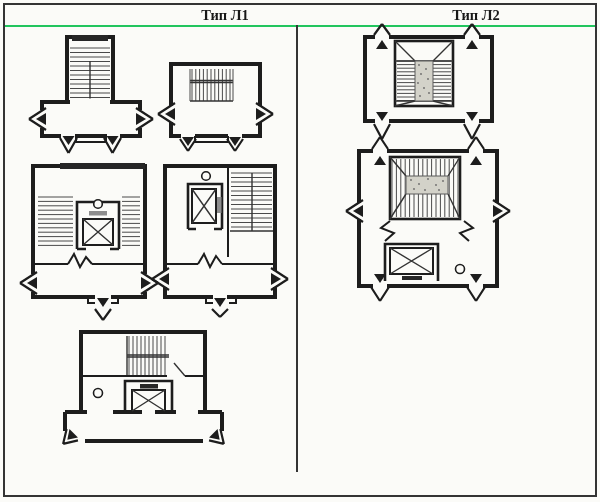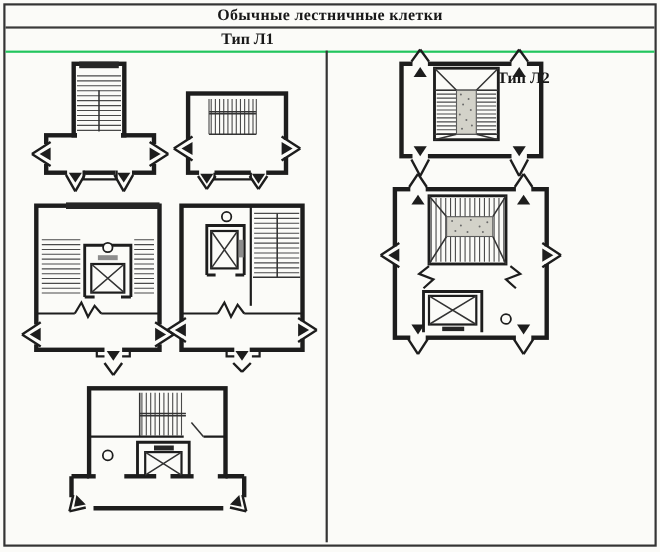--- a/index.html
+++ b/index.html
@@ -3,21 +3,21 @@
 <meta charset="utf-8">
 <style>
   html,body{margin:0;padding:0;}
   body{width:600px;height:502px;background:#fbfbf8;font-family:"Liberation Serif","DejaVu Serif",serif;color:#181818;}
   .sheet{position:relative;width:600px;height:502px;background:#fbfbf8;overflow:hidden;}
   .grid-table{position:absolute;left:3px;top:3px;width:590px;height:490px;border:2px solid #343434;}
   .title-row{height:19px;line-height:19px;text-align:center;font-size:14.5px;font-weight:600;letter-spacing:.3px;border-bottom:2px solid #3a3a3a;}
   .header-row{position:relative;height:20px;line-height:20px;font-size:14.5px;font-weight:600;border-bottom:2px solid #22c55e;}
   .hdr{position:absolute;top:0;transform:translateX(-50%);white-space:nowrap;}
   .hdr-l1{left:220px;}
-  .hdr-l2{left:471px;margin-top:35px;}
+  .hdr-l2{left:471px;}
   .body{position:relative;height:445px;}
   .divider{position:absolute;left:291px;top:-2px;width:2px;height:447px;background:#343434;}
   svg.plan{position:absolute;overflow:visible;}
   
   .w4{fill:none;stroke:#1d1d1d;stroke-width:4;}
   .w3{fill:none;stroke:#1d1d1d;stroke-width:2.6;}
   .w2{fill:none;stroke:#1d1d1d;stroke-width:2;}
   .t{fill:none;stroke:#4a4a4a;stroke-width:1;}
   .t2{fill:none;stroke:#333;stroke-width:1.4;}
   .chev{fill:none;stroke:#1d1d1d;stroke-width:2.2;}
@@ -28,23 +28,20 @@
   .stip{fill:#d3d2c9;stroke:#5a5a5a;stroke-width:1;}
   .dot{fill:#6a6a6a;stroke:none;}
   .oc{fill:#fbfbf8;stroke:#1d1d1d;stroke-width:1.6;}
 </style>
 </head>
 <body>
 
 <div class="sheet">
   <div class="grid-table">
 
-    <div class="title-row">
-      <span>Обычные лестничные клетки</span>
-    </div>
 
     <div class="header-row">
       <span class="hdr hdr-l1">Тип Л1</span>
       <span class="hdr hdr-l2">Тип Л2</span>
     </div>
 
     <div class="body">
       <div class="divider"></div>
 
       <svg class="plan" style="left:5px;top:4px;" width="170" height="126" viewBox="0 0 170 126">

